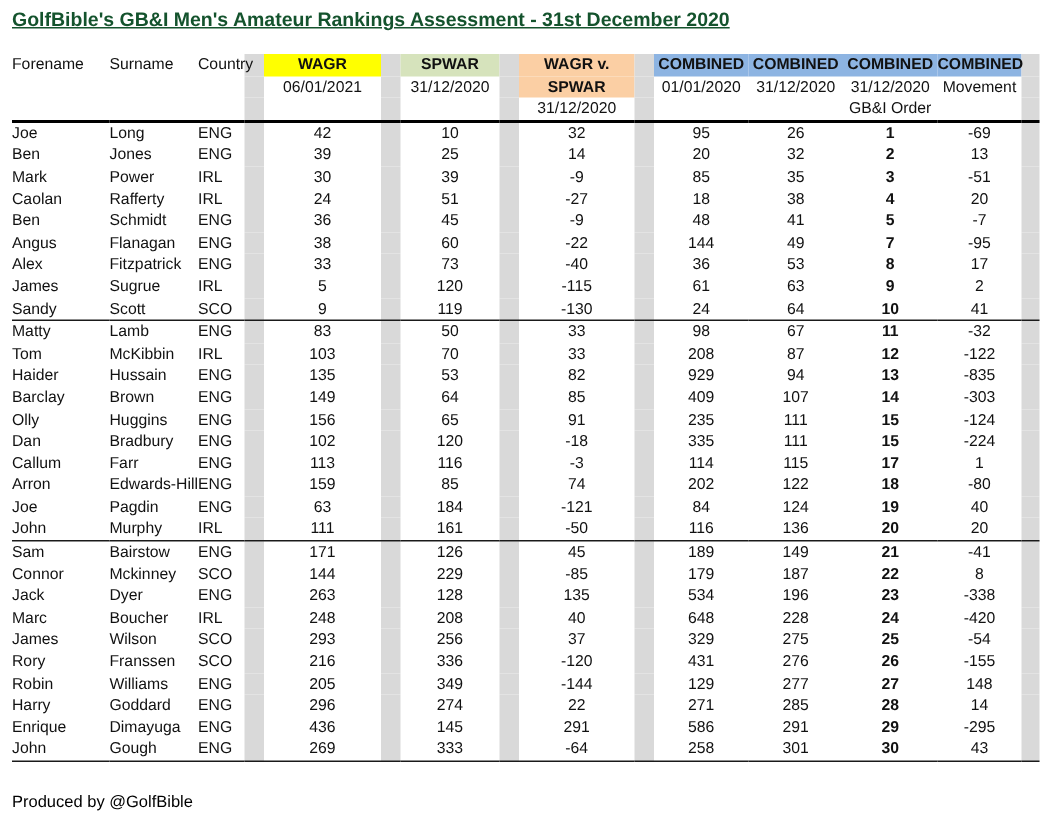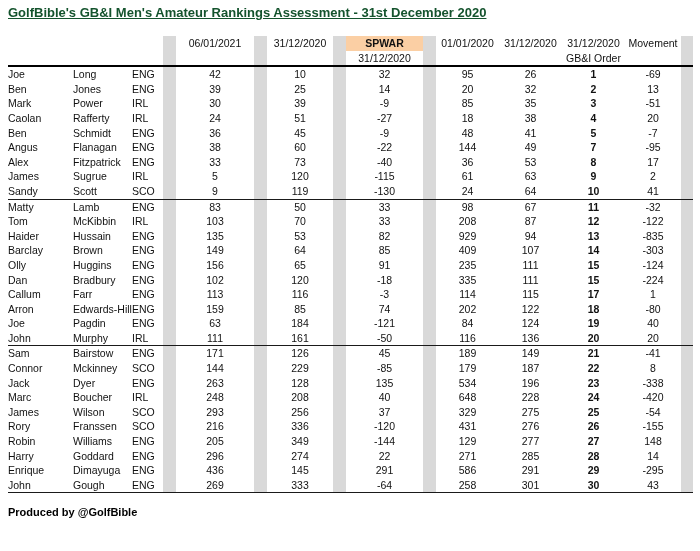--- a/index.html
+++ b/index.html
@@ -67,24 +67,24 @@
   thead th.h-green  { background: var(--spwar-header, #D6E3BC); }
   thead th.h-peach  { background: var(--wagr-v-spwar-header, #FBCFA4); }
   thead th.h-blue   { background: var(--combined-header, #8DB4E2); }
 
   thead tr.h-bottom th { border-bottom: 2px solid #000; }
   tbody tr.group-end td { border-bottom: 1.5px solid #1a1a1a; margin-top: 20px; }
   td.order { font-weight: bold; }
 
   .footer {
     position: absolute;
-    top: 506px;
+    top: 529px;
     left: 8px;
     font-size: 11px;
-    font-weight: bold;
+    font-weight: normal;
     color: #000;
     white-space: nowrap;
   }
 </style>
 </head>
 <body>
 
 <div class="page">
 
   <div class="title">GolfBible's GB&amp;I Men's Amateur Rankings Assessment - 31st December 2020</div>
@@ -102,20 +102,37 @@
         <col class="c-wvs">
         <col class="c-gap">
       <col class="c-comb">
         <col class="c-comb">
         <col class="c-comb">
         <col class="c-comb4">
       <col class="c-gap-r">
     </colgroup>
     <thead>
       <tr>
+        <th class="txt">Forename</th>
+        <th class="txt">Surname</th>
+        <th class="txt country">Country</th>
+        <th class="gap"></th>
+        <th class="h-label h-yellow">WAGR</th>
+        <th class="gap"></th>
+        <th class="h-label h-green">SPWAR</th>
+        <th class="gap"></th>
+        <th class="h-label h-peach">WAGR v.</th>
+        <th class="gap"></th>
+        <th class="h-label h-blue">COMBINED</th>
+        <th class="h-label h-blue">COMBINED</th>
+        <th class="h-label h-blue">COMBINED</th>
+        <th class="h-label h-blue">COMBINED</th>
+        <th class="gap"></th>
+      </tr>
+      <tr>
         <th class="txt"></th>
         <th class="txt"></th>
         <th class="txt"></th>
         <th class="gap"></th>
         <th>06/01/2021</th>
         <th class="gap"></th>
         <th>31/12/2020</th>
         <th class="gap"></th>
         <th class="h-label h-peach">SPWAR</th>
         <th class="gap"></th>

